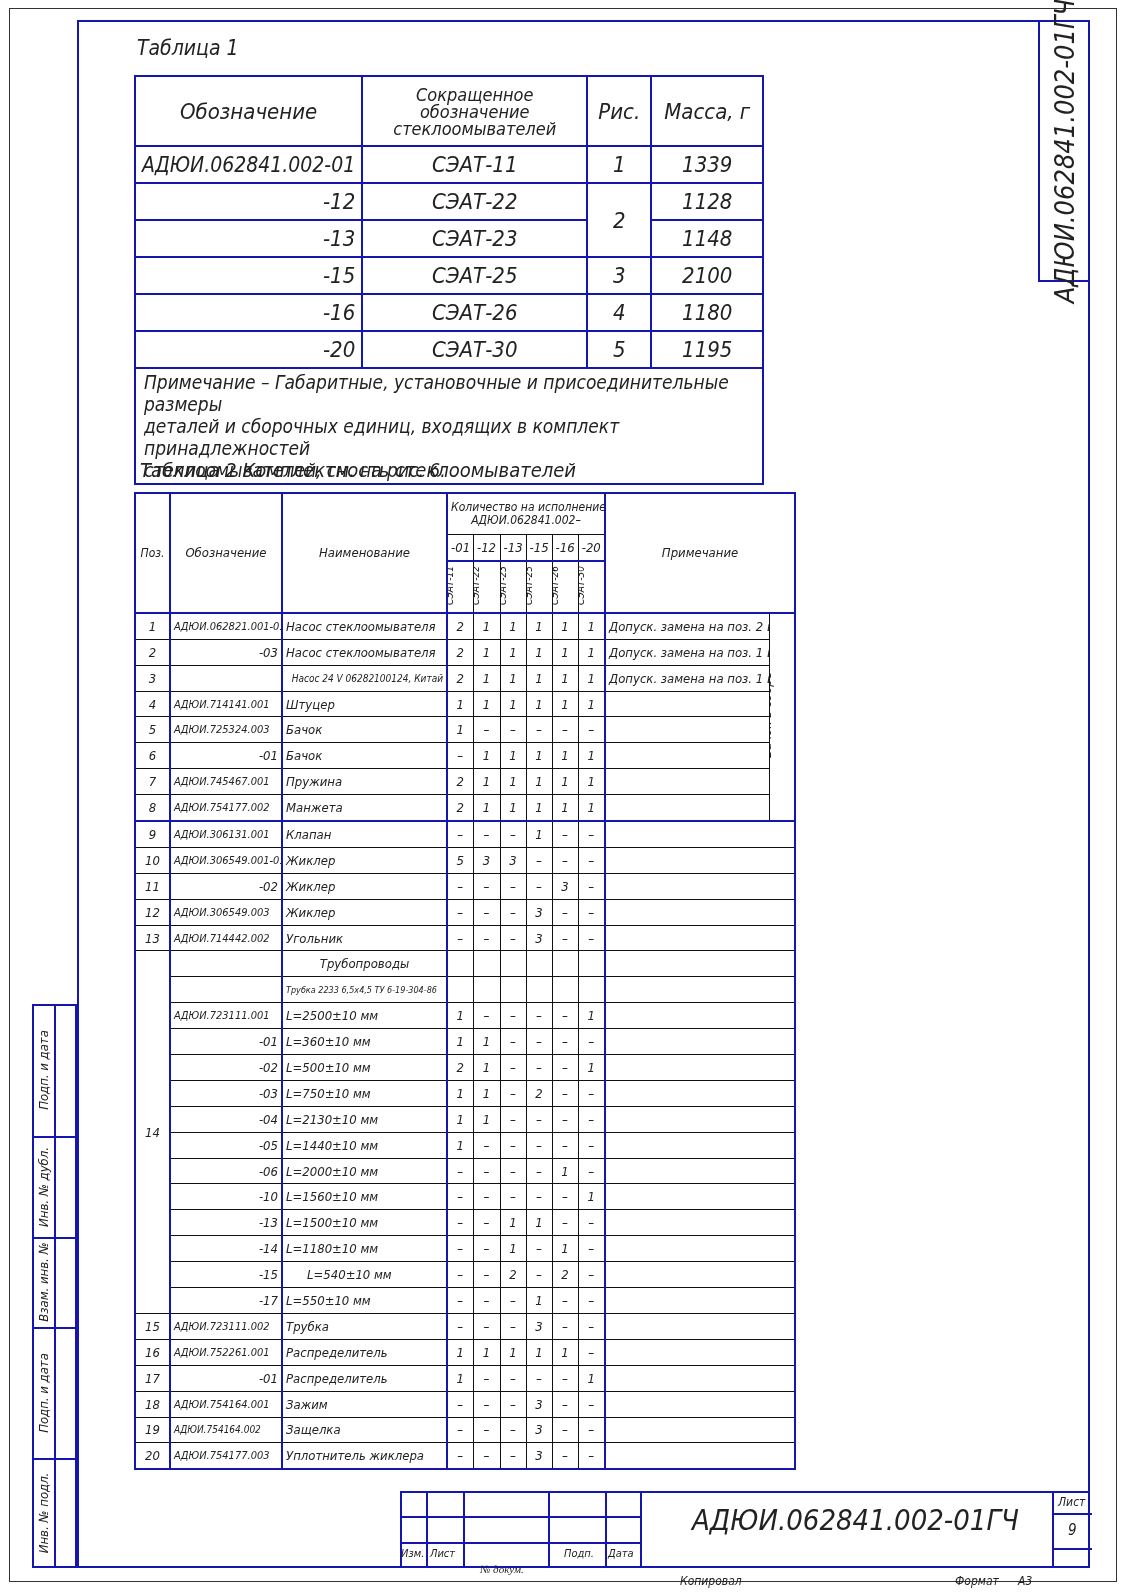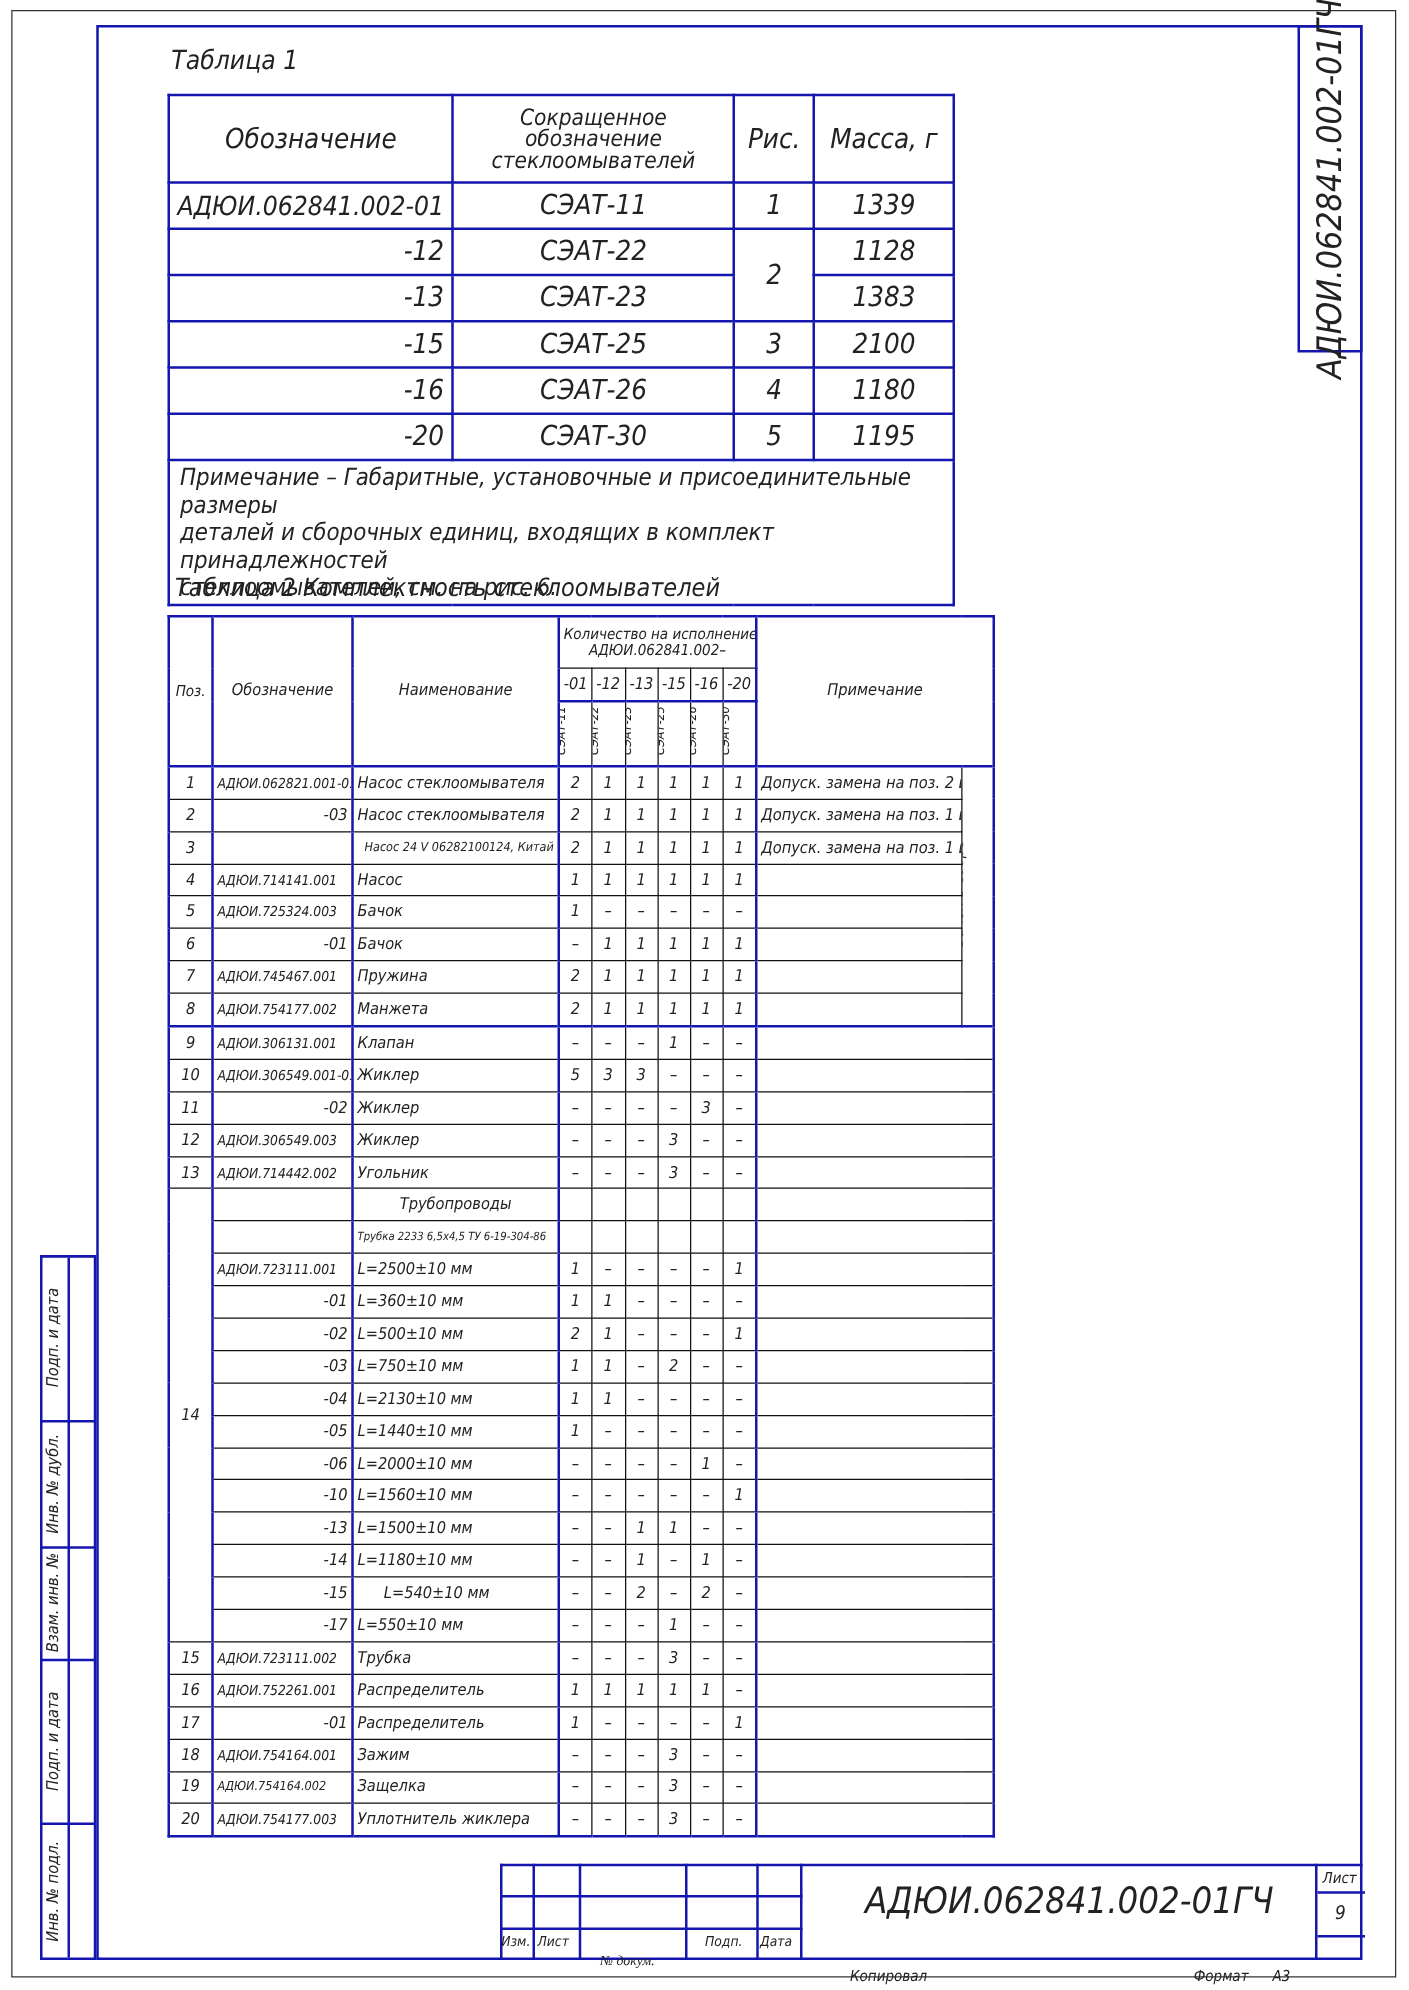--- a/index.html
+++ b/index.html
@@ -78,21 +78,21 @@
   </tr>
   <tr>
     <td class="right txt">-12</td>
     <td class="center txt">СЭАТ-22</td>
     <td class="center txt" rowspan="2">2</td>
     <td class="center txt">1128</td>
   </tr>
   <tr>
     <td class="right txt">-13</td>
     <td class="center txt">СЭАТ-23</td>
-    <td class="center txt">1383</td>
+    <td class="center txt">1148</td>
   </tr>
   <tr>
     <td class="right txt">-15</td>
     <td class="center txt">СЭАТ-25</td>
     <td class="center txt">3</td>
     <td class="center txt">2100</td>
   </tr>
   <tr>
     <td class="right txt">-16</td>
     <td class="center txt">СЭАТ-26</td>
@@ -193,21 +193,21 @@
         <td class="center txt">1</td>
         <td class="center txt">1</td>
         <td class="center txt">1</td>
         <td class="center txt">1</td>
         <td class="center txt">1</td>
         <td class="txt bl tiny">Допуск. замена на поз. 1 или 2</td>
       </tr>
       <tr>
         <td class="center txt bl">4</td>
         <td class=" txt bl small" style="font-size: 11px;">АДЮИ.714141.001</td>
-        <td class="txt bl" style="font-size: 13px;">Насос</td>
+        <td class="txt bl" style="font-size: 13px;">Штуцер</td>
         <td class="center txt bl">1</td>
         <td class="center txt">1</td>
         <td class="center txt">1</td>
         <td class="center txt">1</td>
         <td class="center txt">1</td>
         <td class="center txt">1</td>
         <td class="txt bl tiny"></td>
       </tr>
       <tr>
         <td class="center txt bl">5</td>

